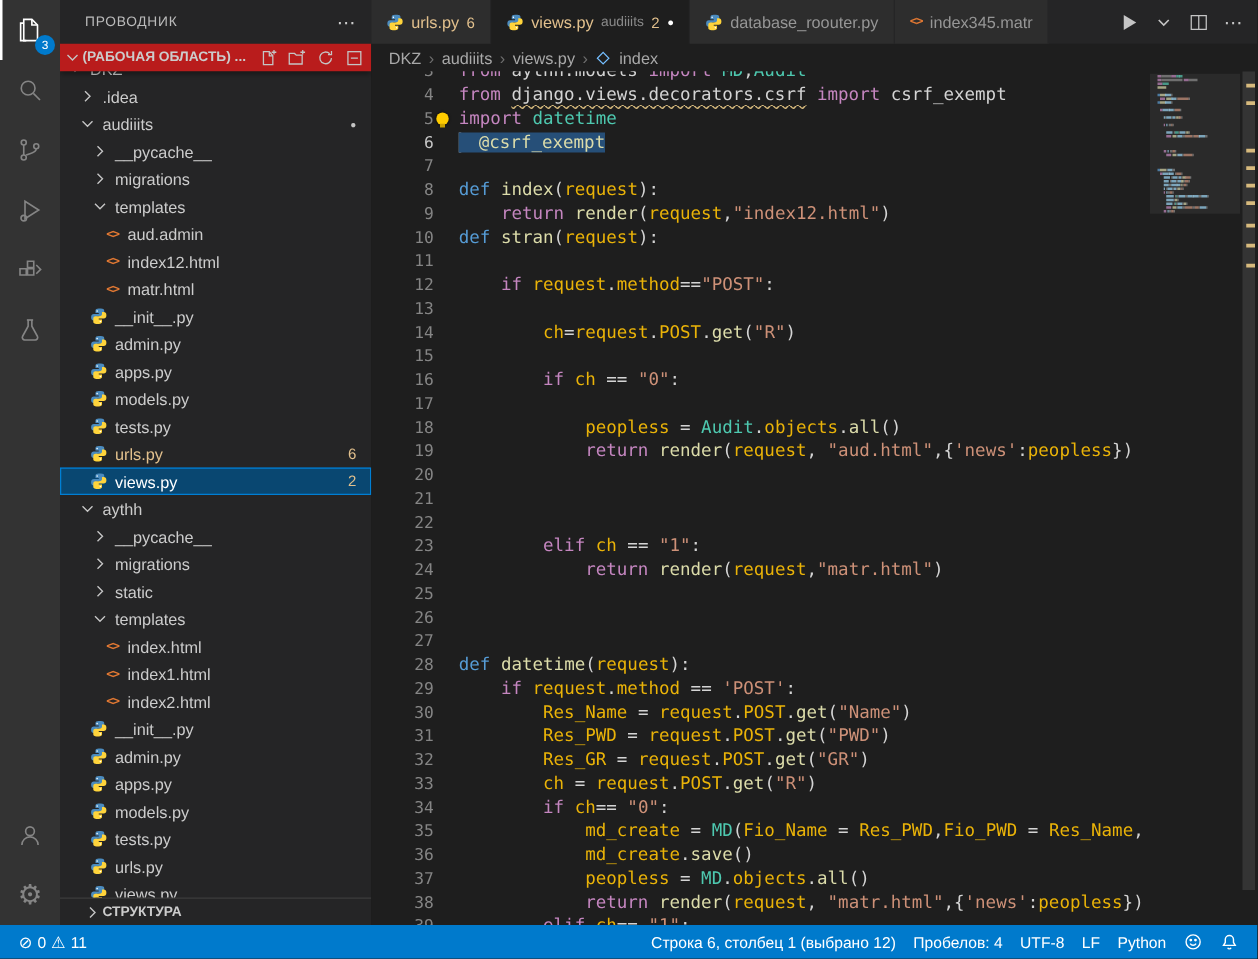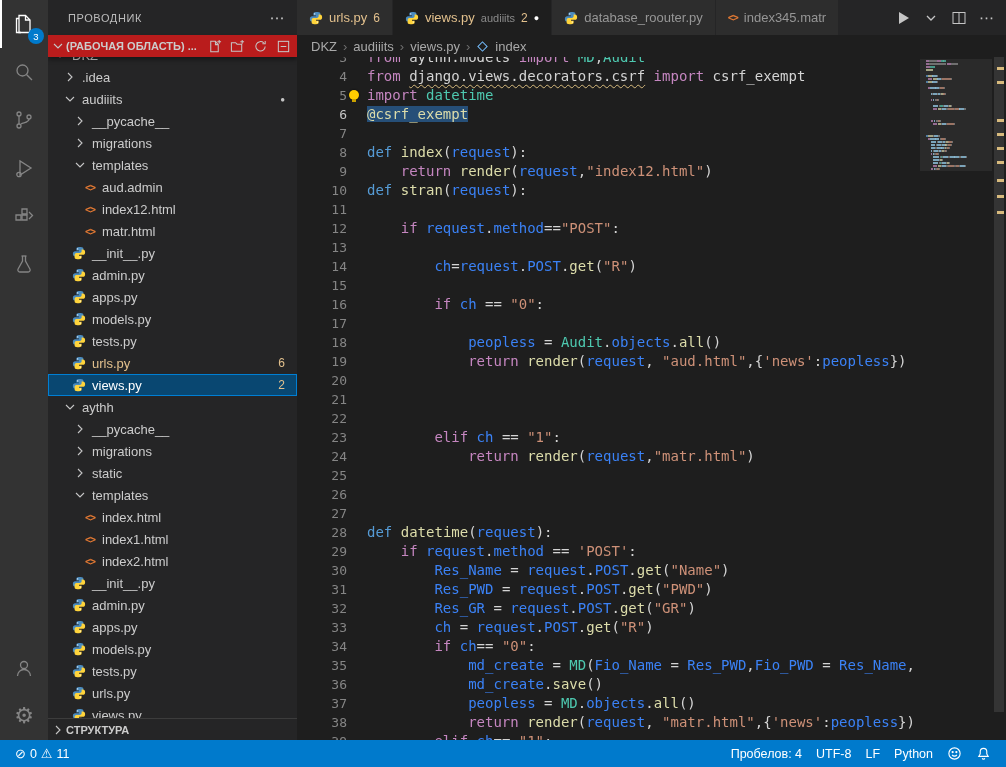--- a/index.html
+++ b/index.html
@@ -32,21 +32,21 @@
   .tree { flex:1; overflow:hidden; font-size:13px; position:relative; z-index:1; }
   .trow { height:22px; display:flex; align-items:center; white-space:nowrap; cursor:pointer; color:#cccccc; }
   .trow.warn .tlabel { color:#e2c08d; }
   .trow.selected { background:#094771; outline:1px solid #007fd4; outline-offset:-1px; color:#ffffff; }
   .trow .pyico, .trow .htmlico { width:16px; flex:none; text-align:center; }
   .tlabel { margin-left:4px; }
   .tdot { margin-left:auto; margin-right:12px; font-size:8px; color:#c5c5c5; }
   .tbadge { margin-left:auto; margin-right:12px; color:#e2c08d; font-size:12px; }
   .trow.selected .tbadge { color:#e2c08d; }
   .htmlico { color:#e37933; font-weight:bold; font-size:10px; letter-spacing:-1px; font-family:"DejaVu Sans Mono",monospace; }
-  .outline-header { height:22px; flex:none; display:flex; align-items:center; font-size:11px; font-weight:bold; color:#cccccc; border-top:1px solid #3c3c3c; padding-left:2px; cursor:pointer; }
+  .outline-header { height:22px; flex:none; display:flex; align-items:center; font-size:11px; font-weight:bold; color:#cccccc; border-top:1px solid #3c3c3c; padding-left:18px; cursor:pointer; }
 
   
   .editor-col { flex:1; display:flex; flex-direction:column; min-width:0; background:#1e1e1e; }
   .tabbar { height:35px; flex:none; background:#252526; display:flex; align-items:stretch; }
   .tabs { display:flex; }
   .tab { display:flex; align-items:center; gap:6px; padding:0 12px; font-size:13px; background:#2d2d2d; color:#969696; border-right:1px solid #252526; cursor:pointer; white-space:nowrap; }
   .tab.active { background:#1e1e1e; color:#d4d4d4; }
   .tab .tab-label.warn { color:#e2c08d; }
   .tab-desc { font-size:11px; color:#8a8a8a; }
   .tabbadge { color:#e2c08d; font-size:12px; }
@@ -61,24 +61,24 @@
   .sym-ico svg { width:13px; height:13px; display:block; }
 
   
   .editor-body { flex:1; display:flex; overflow:hidden; position:relative; }
   .code { flex:1; overflow:hidden; font-family:"DejaVu Sans Mono", monospace; font-size:14px; line-height:19px; min-width:0; }
   .cl { display:flex; height:19px; white-space:pre; }
   .ln { width:50px; flex:none; text-align:right; color:#858585; font-size:13px; }
   .ln.active { color:#c6c6c6; }
   .lc { padding-left:20px; position:relative; color:#d4d4d4; }
   .tk-k { color:#c586c0; } .tk-d { color:#569cd6; } .tk-f { color:#dcdcaa; }
-  .tk-s { color:#ce9178; } .tk-v { color:#3b82f6; } .tk-c { color:#4ec9b0; }
+  .tk-s { color:#ce9178; } .tk-v { color:#eab308; } .tk-c { color:#4ec9b0; }
   .tk-p { color:#d4d4d4; }
   .tk-u { color:#d4d4d4; text-decoration:underline wavy #d7ba7d 1px; text-underline-offset:3px; }
-  .tk-sel { background:#264f78; }
+  .tk-sel { background:#264f78;padding-left:16px; }
   .caret { display:inline-block; width:2px; height:16px; background:#aeafad; vertical-align:text-bottom; margin-right:-2px; }
   .bulb { position:absolute; left:2px; top:4px; width:10px; height:10px; border-radius:50%; background:#ffcc00; box-shadow:0 0 2px #000; }
   .bulb::after { content:""; position:absolute; left:3px; top:9px; width:4px; height:3px; background:#caa100; }
 
   
   .minimap { width:72px; flex:none; position:relative; padding:3px 4px 0 6px; }
   .mrow { height:2px; margin-bottom:1px; display:flex; }
   .mrow span { display:block; height:2px; flex:none; }
   .mseg { opacity:.75; }
   .mslider { position:absolute; left:0; right:0; top:2px; height:112px; background:rgba(121,121,121,.14); pointer-events:none; }
@@ -897,20 +897,23 @@
 
   <footer class="statusbar">
     <div class="sb-item">
       <span class="sicon">⊘</span>
       <span>0</span>
       <span class="sicon">⚠</span>
       <span>11</span>
     </div>
     <div class="sb-flex"></div>
     <div class="sb-item">
+        <span>Строка 6, столбец 1 (выбрано 12)</span>
+      </div>
+    <div class="sb-item">
         <span>Пробелов: 4</span>
       </div>
     <div class="sb-item">
         <span>UTF-8</span>
       </div>
     <div class="sb-item">
         <span>LF</span>
       </div>
     <div class="sb-item">
         <span>Python</span>

